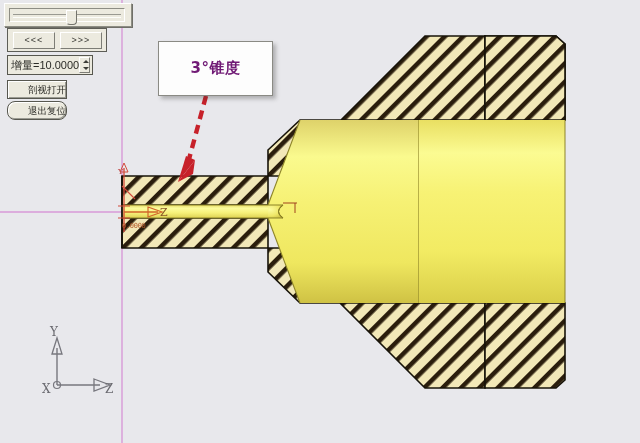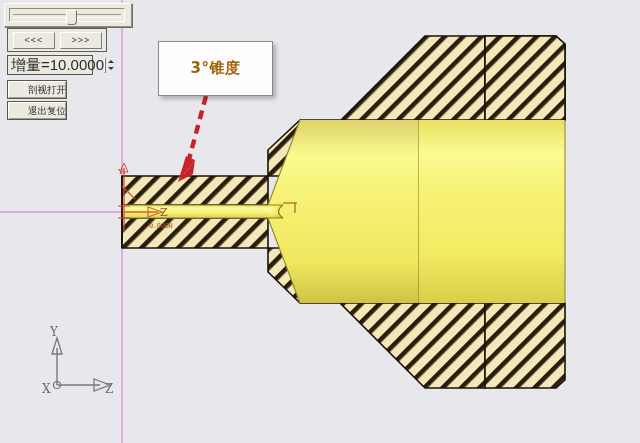--- a/index.html
+++ b/index.html
@@ -51,21 +51,21 @@
     color:#3b3b36;letter-spacing:1px;
     border-top:1px solid #ffffff;border-left:1px solid #ffffff;
     border-right:1px solid #7d7d76;border-bottom:1px solid #7d7d76;
   }
   #btn-prev{left:5px;}
   #btn-next{left:52px;}
 
   #spin-group{left:7px;top:55px;width:84px;height:18px;
     background:#eceadf;border:1px solid #57574f;display:flex;align-items:center;}
   #spin-value{
-    flex:1;font-size:15px;color:#2b2b27;padding-left:3px;white-space:nowrap;
+    flex:1;font-size:11px;color:#2b2b27;padding-left:3px;white-space:nowrap;
     letter-spacing:0px;
   }
   #spin-arrows{
     width:13px;height:14px;margin-right:2px;position:relative;
     background:#eceadf;
     border-top:1px solid #ffffff;border-left:1px solid #ffffff;
     border-right:1px solid #7d7d76;border-bottom:1px solid #7d7d76;
   }
   #spin-arrows:before,#spin-arrows:after{
     content:"";position:absolute;left:3px;
@@ -74,49 +74,49 @@
   #spin-arrows:before{top:2px;border-bottom:3px solid #3b3b36;}
   #spin-arrows:after{bottom:2px;border-top:3px solid #3b3b36;}
 
   .cmdbtn{
     left:7px;width:58px;height:17px;
     background:#eceadf;border:1px solid #57574f;
     font-size:9.5px;line-height:17px;text-align:right;color:#23231f;
     box-shadow:inset 1px 1px 0 #ffffff, inset -1px -1px 0 #9a9a92;
   }
   #btn-section{top:80px;}
-  #btn-reset{top:101px;}
+  #btn-reset{top:101px;border-radius:8px;}
   #btn-flip{top:122px;}
 
   
   #callout{
     position:absolute;left:158px;top:41px;width:113px;height:53px;
     background:#fdfdfd;border:1px solid #8a8a84;
     box-shadow:3px 3px 4px rgba(60,60,60,.32);
     display:flex;align-items:center;justify-content:center;
   }
   #callout-text{
-    font-size:15px;font-weight:bold;color:#a16207;
+    font-size:15px;font-weight:bold;color:#701a75;
     font-family:"DejaVu Sans","Liberation Sans",sans-serif;
     letter-spacing:.5px;
   }
 
   
   .axlabel{position:absolute;font-size:12px;color:#6a6a70;
     font-family:"DejaVu Serif","Liberation Serif",serif;}
   #triad-y{left:50px;top:325px;}
   #triad-z{left:105px;top:382px;}
   #triad-x{left:42px;top:382px;}
   #origin-z{position:absolute;left:160px;top:206px;font-size:11px;color:#8a5a28;
     font-family:"DejaVu Serif","Liberation Serif",serif;}
   #origin-y{position:absolute;left:118px;top:167px;font-size:8px;color:#c04a4a;
     font-family:"DejaVu Serif","Liberation Serif",serif;}
   #origin-readout{position:absolute;left:122px;top:222px;font-size:7px;
     color:#b35a2a;font-family:"DejaVu Sans Mono","Liberation Mono",monospace;
-    letter-spacing:-.3px;white-space:nowrap;padding-left:27px;}
+    letter-spacing:-.3px;white-space:nowrap;}
 </style>
 </head>
 <body>
 
 <div id="stage">
 
   <svg id="model" viewBox="0 0 640 443" preserveAspectRatio="none">
     <defs>
 
       <pattern id="hatch" width="13" height="13" patternUnits="userSpaceOnUse" patternTransform="rotate(-45)">

